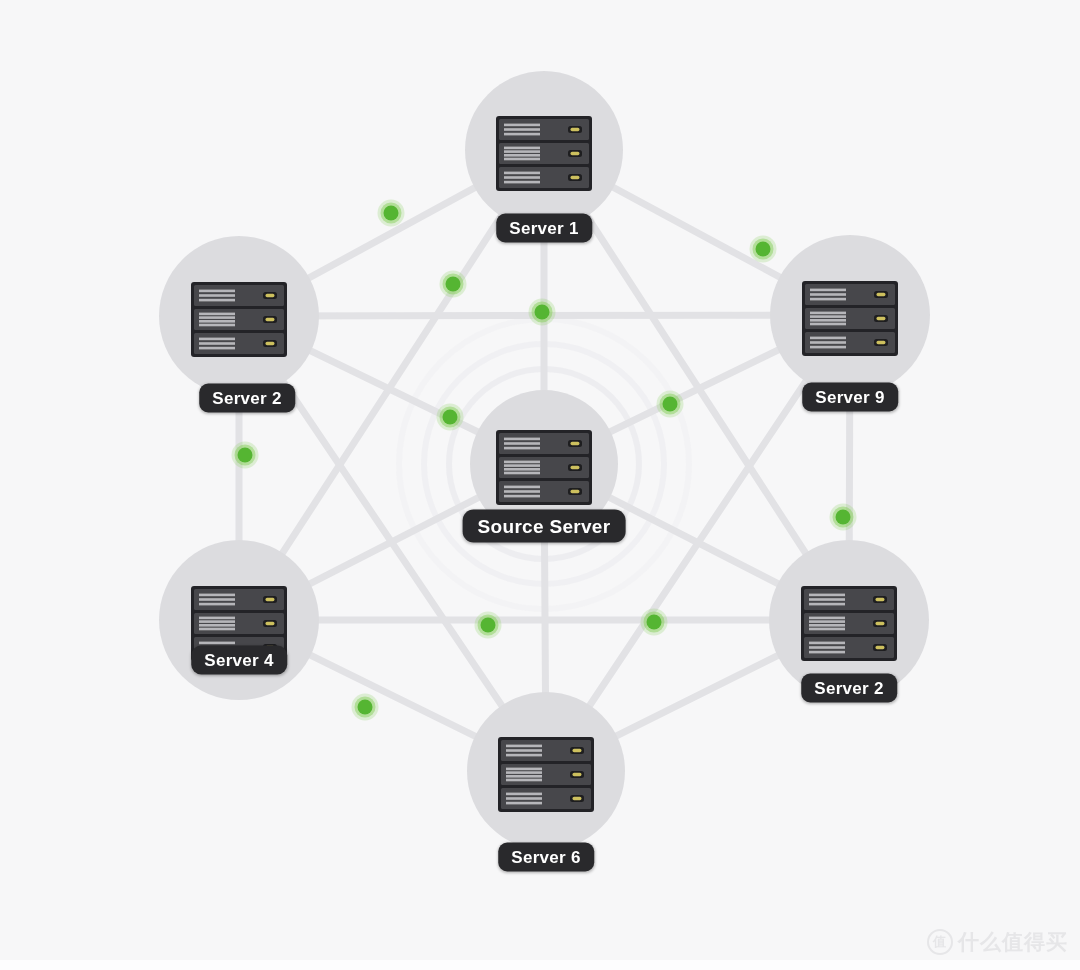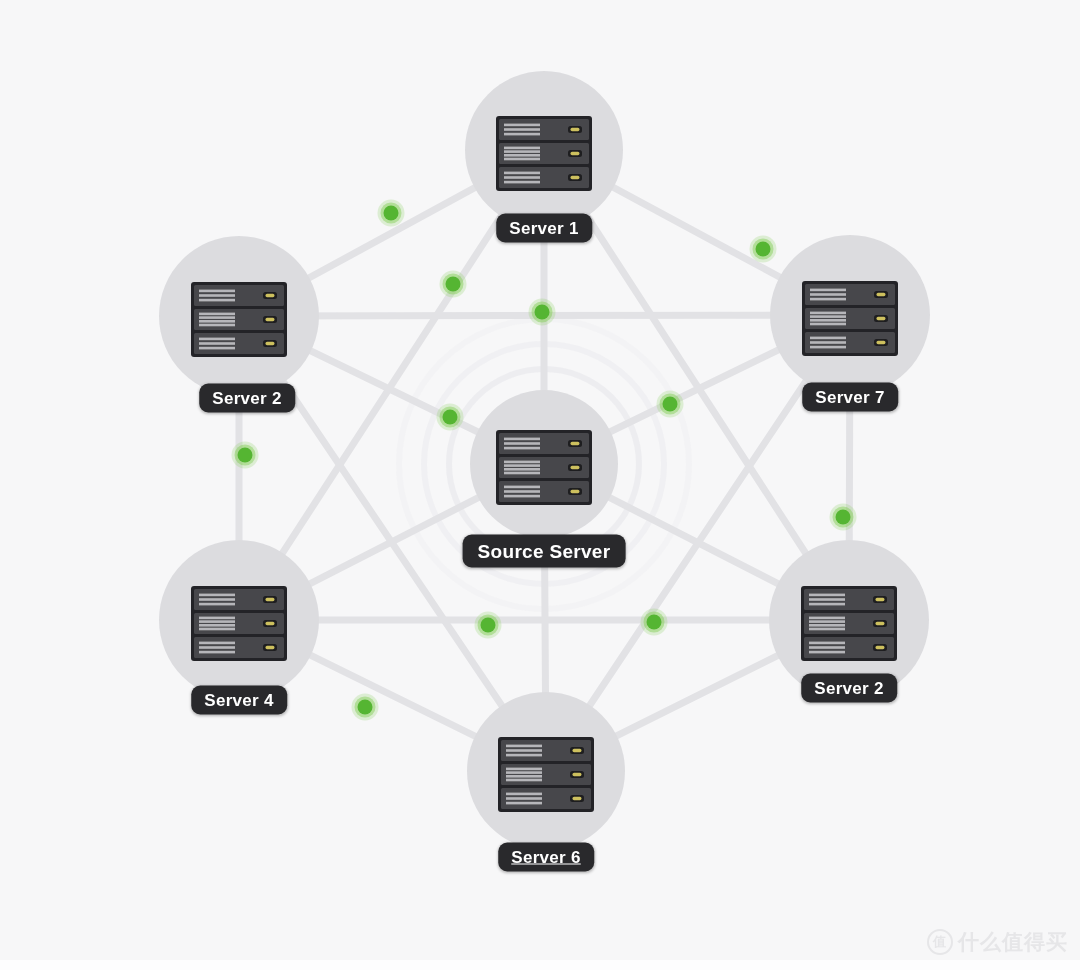--- a/index.html
+++ b/index.html
@@ -302,25 +302,25 @@
         <g>
           <circle cx="365" cy="707" r="13.5" fill="#7ecb50" opacity="0.22"></circle>
           <circle cx="365" cy="707" r="10.5" fill="#7ecb50" opacity="0.45"></circle>
           <circle cx="365" cy="707" r="7.5" fill="#55b532"></circle>
         </g>
       </g>
     </svg>
 
   <div class="node-label" style="left: 544px; top: 228px;">Server 1</div>
   <div class="node-label" style="left: 239px; top: 398px; margin-left: 8px;">Server 2</div>
-  <div class="node-label" style="left: 850px; top: 397px;">Server 7</div>
-  <div class="node-label source" style="left: 544px; top: 551px; border-radius: 9px;">Source Server</div>
-  <div class="node-label" style="left: 239px; top: 700px;">Server 4</div>
+  <div class="node-label" style="left: 850px; top: 397px;">Server 9</div>
+  <div class="node-label source" style="left: 544px; top: 526px;">Source Server</div>
+  <div class="node-label" style="left: 239px; top: 660px; border-radius: 10px;">Server 4</div>
   <div class="node-label" style="left: 849px; top: 688px;">Server 2</div>
-  <div class="node-label" style="left: 546px; top: 857px; text-decoration: underline;">Server 6</div>
+  <div class="node-label" style="left: 546px; top: 857px;">Server 6</div>
 
   <div class="footer-bar"></div>
 
   <div class="watermark">
     <span class="wm-circle">值</span>
     <span class="wm-text">什么值得买</span>
   </div>
 </div>
 
 </body></html>

